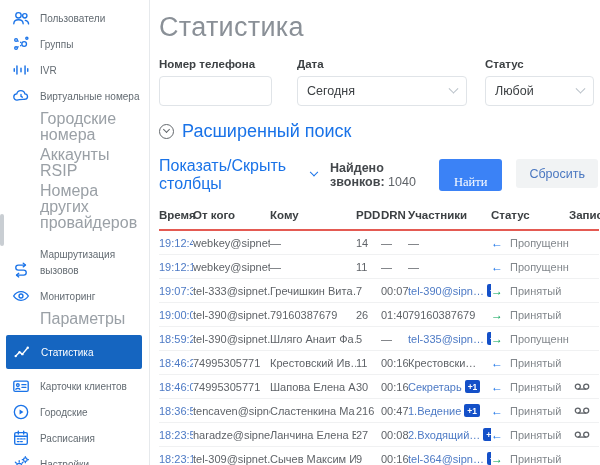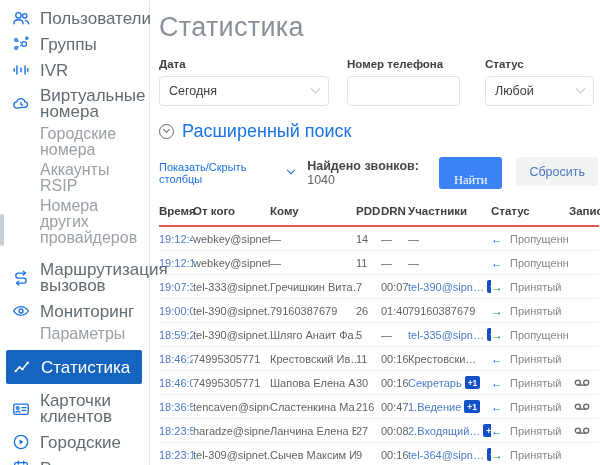--- a/index.html
+++ b/index.html
@@ -7,21 +7,21 @@
   body {
     font-family:"Liberation Sans", sans-serif;
     background:#ffffff; color:#3c4043;
     overflow:hidden; position:relative;
   }
   .app { display:flex; width:600px; height:465px; }
 
   
   .sidebar { width:150px; flex:none; border-right:1px solid #e6e9ec; padding-top:5px; position:relative; background:#fff; }
   .scroll-thumb { position:absolute; left:0; top:214px; width:4px; height:32px; background:#c9ced3; border-radius:2px; }
-  .nav-item { display:flex; align-items:center; gap:9px; padding:4px 6px 4px 11px; font-size:17px; line-height:16px; color:#636b72; cursor:pointer; }
+  .nav-item { display:flex; align-items:flex-end; gap:9px; padding:4px 6px 4px 11px; font-size:10px; line-height:16px; color:#636b72; cursor:pointer; }
   .nav-icon { width:20px; flex:none; display:flex; justify-content:center; align-items:center; }
   .nav-label { padding-top:1px; }
   .nav-sub { padding:2px 6px 2px 40px; font-size:16px; line-height:16px; color:#9aa0a6; cursor:pointer; }
   .nav-gap { height:9px; }
   .nav-item.active { background:#1565c0; border-radius:2px; margin:6px 7px 4px 6px; padding:8px 6px 8px 6px; color:#ffffff; }
   .nav-item.active .nav-label { font-weight:400; }
 
   
   .main { flex:1; padding:12px 0 0 9px; position:relative; min-width:0; }
   .page-title { font-size:27px; font-weight:400; color:#8a9097; letter-spacing:.3px; }
@@ -34,21 +34,21 @@
   .f-status { width:109px; }
   .f-phone input { width:100%; height:28px; border:none; outline:none; font-size:12.5px; font-family:inherit; color:#3c4043; }
   .chev { width:7px; height:7px; border-right:1.5px solid #b7bfc7; border-bottom:1.5px solid #b7bfc7; transform:rotate(45deg) translate(-2px,-2px); flex:none; }
 
   .adv-search { display:flex; align-items:center; gap:8px; margin-top:15px; cursor:pointer; width:max-content; }
   .adv-circle { width:15px; height:15px; border:1.4px solid #63686d; border-radius:50%; display:flex; align-items:center; justify-content:center; flex:none; }
   .adv-circle .chev { width:5px; height:5px; border-color:#63686d; transform:rotate(45deg) translate(-1.5px,-1.5px); }
   .adv-label { color:#1a73e8; font-size:18px; }
 
   .toolbar { display:flex; align-items:center; margin-top:15px; padding-right:2px; }
-  .cols-toggle { display:flex; align-items:center; gap:7px; color:#1a73e8; font-size:11px; cursor:pointer; }
+  .cols-toggle { display:flex; align-items:center; gap:7px; color:#1a73e8; font-size:16px; cursor:pointer; }
   .cols-toggle .chev { border-color:#1a73e8; width:6px; height:6px; }
   .found { margin-left:13px; font-size:12.5px; color:#44484c; }
   .found b { font-weight:bold; }
   .found .count { color:#5f6368; }
   .btns { margin-left:auto; display:flex; gap:14px; }
   .btn { height:29px; border:none; border-radius:3px; font-size:12.5px; font-family:inherit; cursor:pointer; }
   .btn-primary { background:#3b82f6; color:#fff; padding:16px 15px;font-family:Liberation Serif, serif; }
   .btn-secondary { background:#f1f3f4; color:#4a77c0; padding:0 13px; }
 
   
@@ -221,31 +221,31 @@
       <span class="nav-label">Поддержка</span>
     </div>
 
   </div>
 
   <div class="main">
 
     <div class="page-title">Статистика</div>
 
     <div class="filters">
+      <div class="field f-phone">
+        <label>Номер телефона</label>
+        <div class="box">
+          <input type="text" value="" style="">
+        </div>
+      </div>
       <div class="field f-date">
         <label>Дата</label>
         <div class="box">
           <span>Сегодня</span>
           <span class="chev"></span>
-        </div>
-      </div>
-      <div class="field f-phone">
-        <label>Номер телефона</label>
-        <div class="box">
-          <input type="text" value="" style="">
         </div>
       </div>
       <div class="field f-status">
         <label>Статус</label>
         <div class="box">
           <span>Любой</span>
           <span class="chev"></span>
         </div>
       </div>
     </div>

